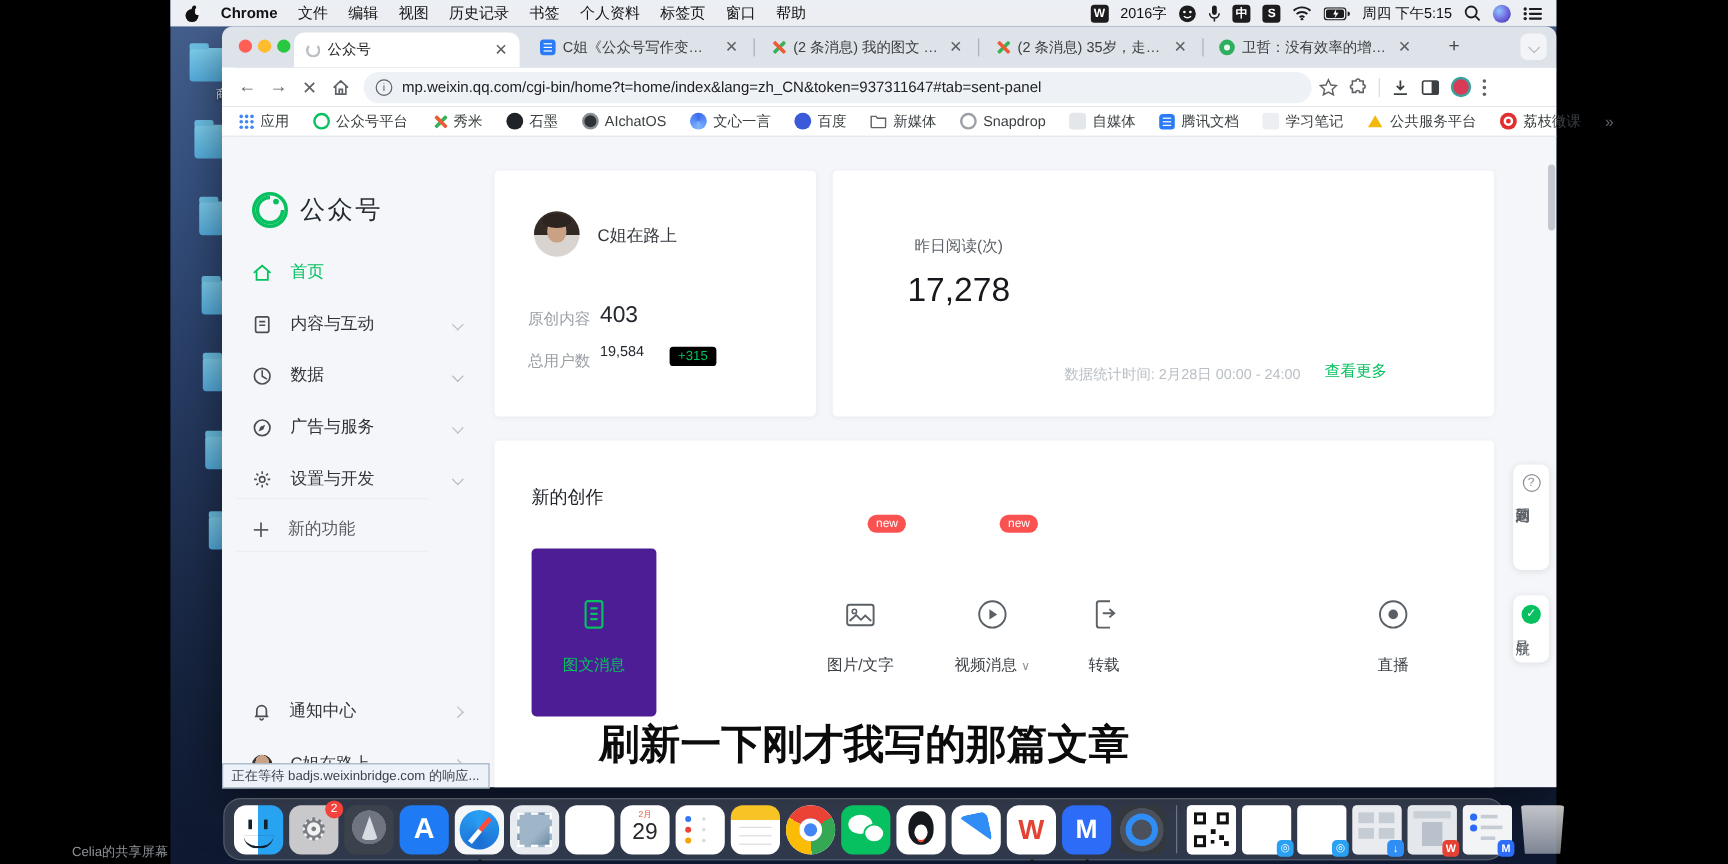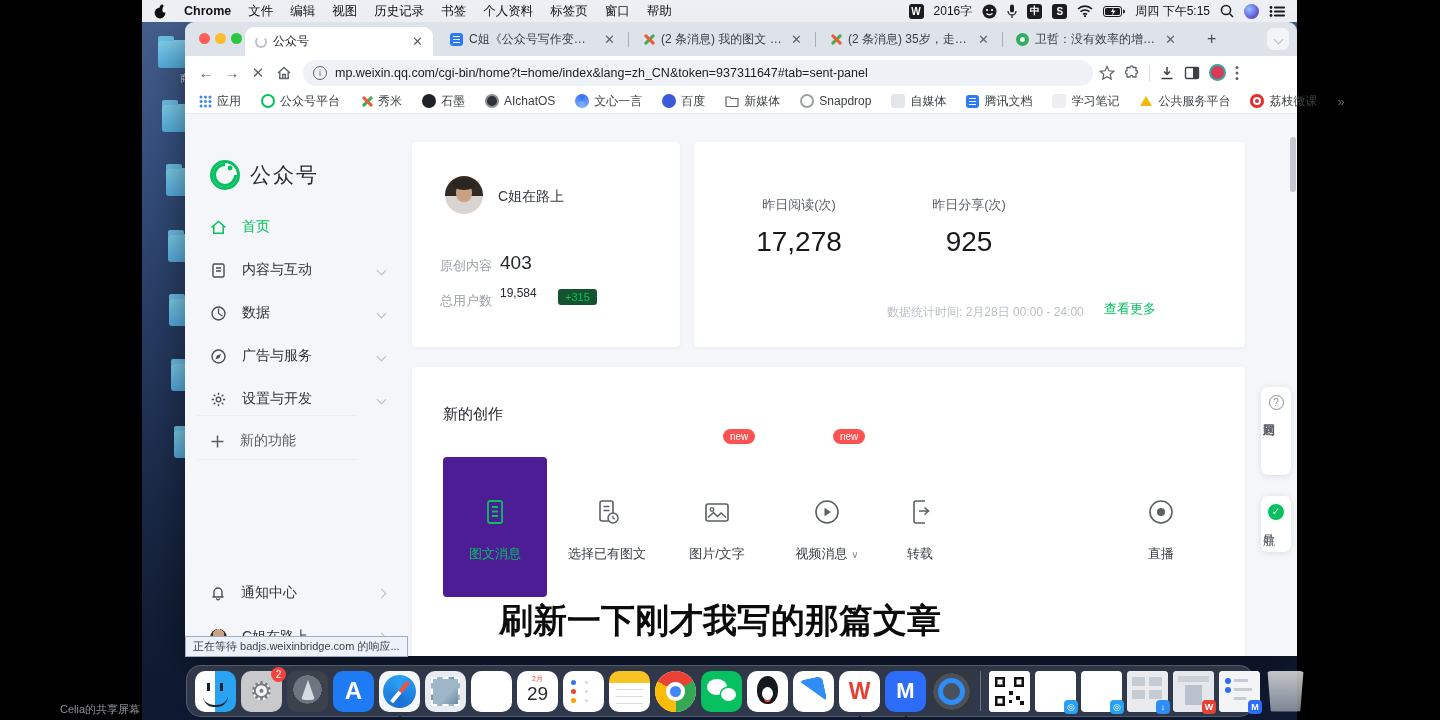--- a/index.html
+++ b/index.html
@@ -76,21 +76,21 @@
 
   
   .card { position:absolute; background:#fff; border-radius:4px; box-shadow:0 1px 4px rgba(30,40,60,.05); }
   .pf-avatar { position:absolute; left:33px; top:34px; width:38px; height:38px; border-radius:50%; overflow:hidden;
      background:linear-gradient(180deg,#3a2f29 0%,#322823 52%,#d9d4cf 52%); }
   .pf-avatar::before{ content:""; position:absolute; left:11px; top:7px; width:16px; height:19px; border-radius:50% 50% 45% 45%; background:#caa184; }
   .pf-avatar::after{ content:""; position:absolute; left:7px; top:2px; width:24px; height:12px; border-radius:50%; background:#2c241f; }
   .pf-name { position:absolute; left:86px; top:46px; font-size:14px; color:#33373d; }
   .pf-row-label { position:absolute; font-size:13px; color:#9aa0a6; }
   .pf-row-value { position:absolute; font-size:19px; font-weight:500; color:#24282e; }
-  .delta-badge { position:absolute; font-size:11px; color:#07c160; background:#14532d; border-radius:3px; padding:2px 7px; }
+  .delta-badge { position:absolute; font-size:11px; color:#07c160; background:#000000; border-radius:3px; padding:2px 7px; }
 
   .stat-col { position:absolute; top:54px; width:170px; text-align:center; }
   .stat-col .slabel { font-size:13px; color:#5b6066; }
   .stat-col .sval { margin-top:12px; font-size:28px; font-weight:500; color:#16181c; }
   .stat-note { position:absolute; font-size:12px; color:#b9bec4; }
   .stat-more { position:absolute; font-size:13px; color:#07c160; }
 
   .creation-title { position:absolute; left:31px; top:38px; font-size:15px; color:#23262b; font-weight:500; }
   .cr-item { position:absolute; top:90px; width:104px; height:140px; text-align:center; }
   .cr-item.active-bg { background:#4c1d95; border-radius:4px; }
@@ -518,52 +518,37 @@
         <span class="pf-row-label" style="left:28px; top:150px;">总用户数</span>
         <span class="pf-row-value" style="left:88px; top:144px; font-size:12px;">19,584</span>
         <span class="delta-badge" style="left:146px; top:147px;">+315</span>
       </div>
 
       <div class="card" style="left:509px; top:28px; width:551px; height:205px;">
         <div class="stat-col" style="left:20px;">
           <div class="slabel">昨日阅读(次)</div>
           <div class="sval">17,278</div>
         </div>
-        <div class="stat-col" style="left:190px;">
-          <div class="slabel">昨日分享(次)</div>
-          <div class="sval">925</div>
-        </div>
         <span class="stat-note" style="left:193px; top:162px;">数据统计时间: 2月28日 00:00 - 24:00</span>
         <span class="stat-more" style="left:410px; top:158px;">查看更多</span>
       </div>
 
       <div class="card" style="left:227px; top:253px; width:833px; height:300px;">
         <div class="creation-title">新的创作</div>
 
         <div class="cr-item active-bg" style="left:31px;">
           <div class="cr-icon">
             <svg width="30" height="30" viewBox="0 0 30 30">
                 <rect x="8" y="4" width="14" height="22" rx="2" stroke="#07c160" stroke-width="1.8" fill="none"></rect>
                 <path d="M12 10 h6 M12 14.5 h6 M12 19 h6" stroke="#07c160" stroke-width="1.8"></path>
               </svg>
           </div>
           <div class="cr-label green">图文消息</div>
         </div>
 
-        <div class="cr-item" style="left:143px;">
-          <div class="cr-icon">
-            <svg width="30" height="30" viewBox="0 0 30 30">
-                <rect x="8" y="4" width="13" height="20" rx="2" stroke="#5b6066" stroke-width="1.6" fill="none"></rect>
-                <path d="M11.5 9.5 h6 M11.5 13.5 h6" stroke="#5b6066" stroke-width="1.5"></path>
-                <circle cx="21" cy="21" r="5" fill="#fff" stroke="#5b6066" stroke-width="1.5"></circle>
-                <path d="M21 18.7 v2.5 l1.8 1" stroke="#5b6066" stroke-width="1.3" fill="none"></path>
-              </svg>
-          </div>
-          <div class="cr-label">选择已有图文</div>
-        </div>
 
         <div class="cr-item" style="left:253px;">
           <span class="new-badge">new</span>
           <div class="cr-icon">
             <svg width="30" height="30" viewBox="0 0 30 30">
                 <rect x="4" y="7" width="22" height="17" rx="2" stroke="#5b6066" stroke-width="1.6" fill="none"></rect>
                 <circle cx="10" cy="12.5" r="1.8" stroke="#5b6066" stroke-width="1.3" fill="none"></circle>
                 <path d="M6 20.5 l5.5-5 4 4 3.5-3.5 5 4.5" stroke="#5b6066" stroke-width="1.5" fill="none"></path>
               </svg>
           </div>

